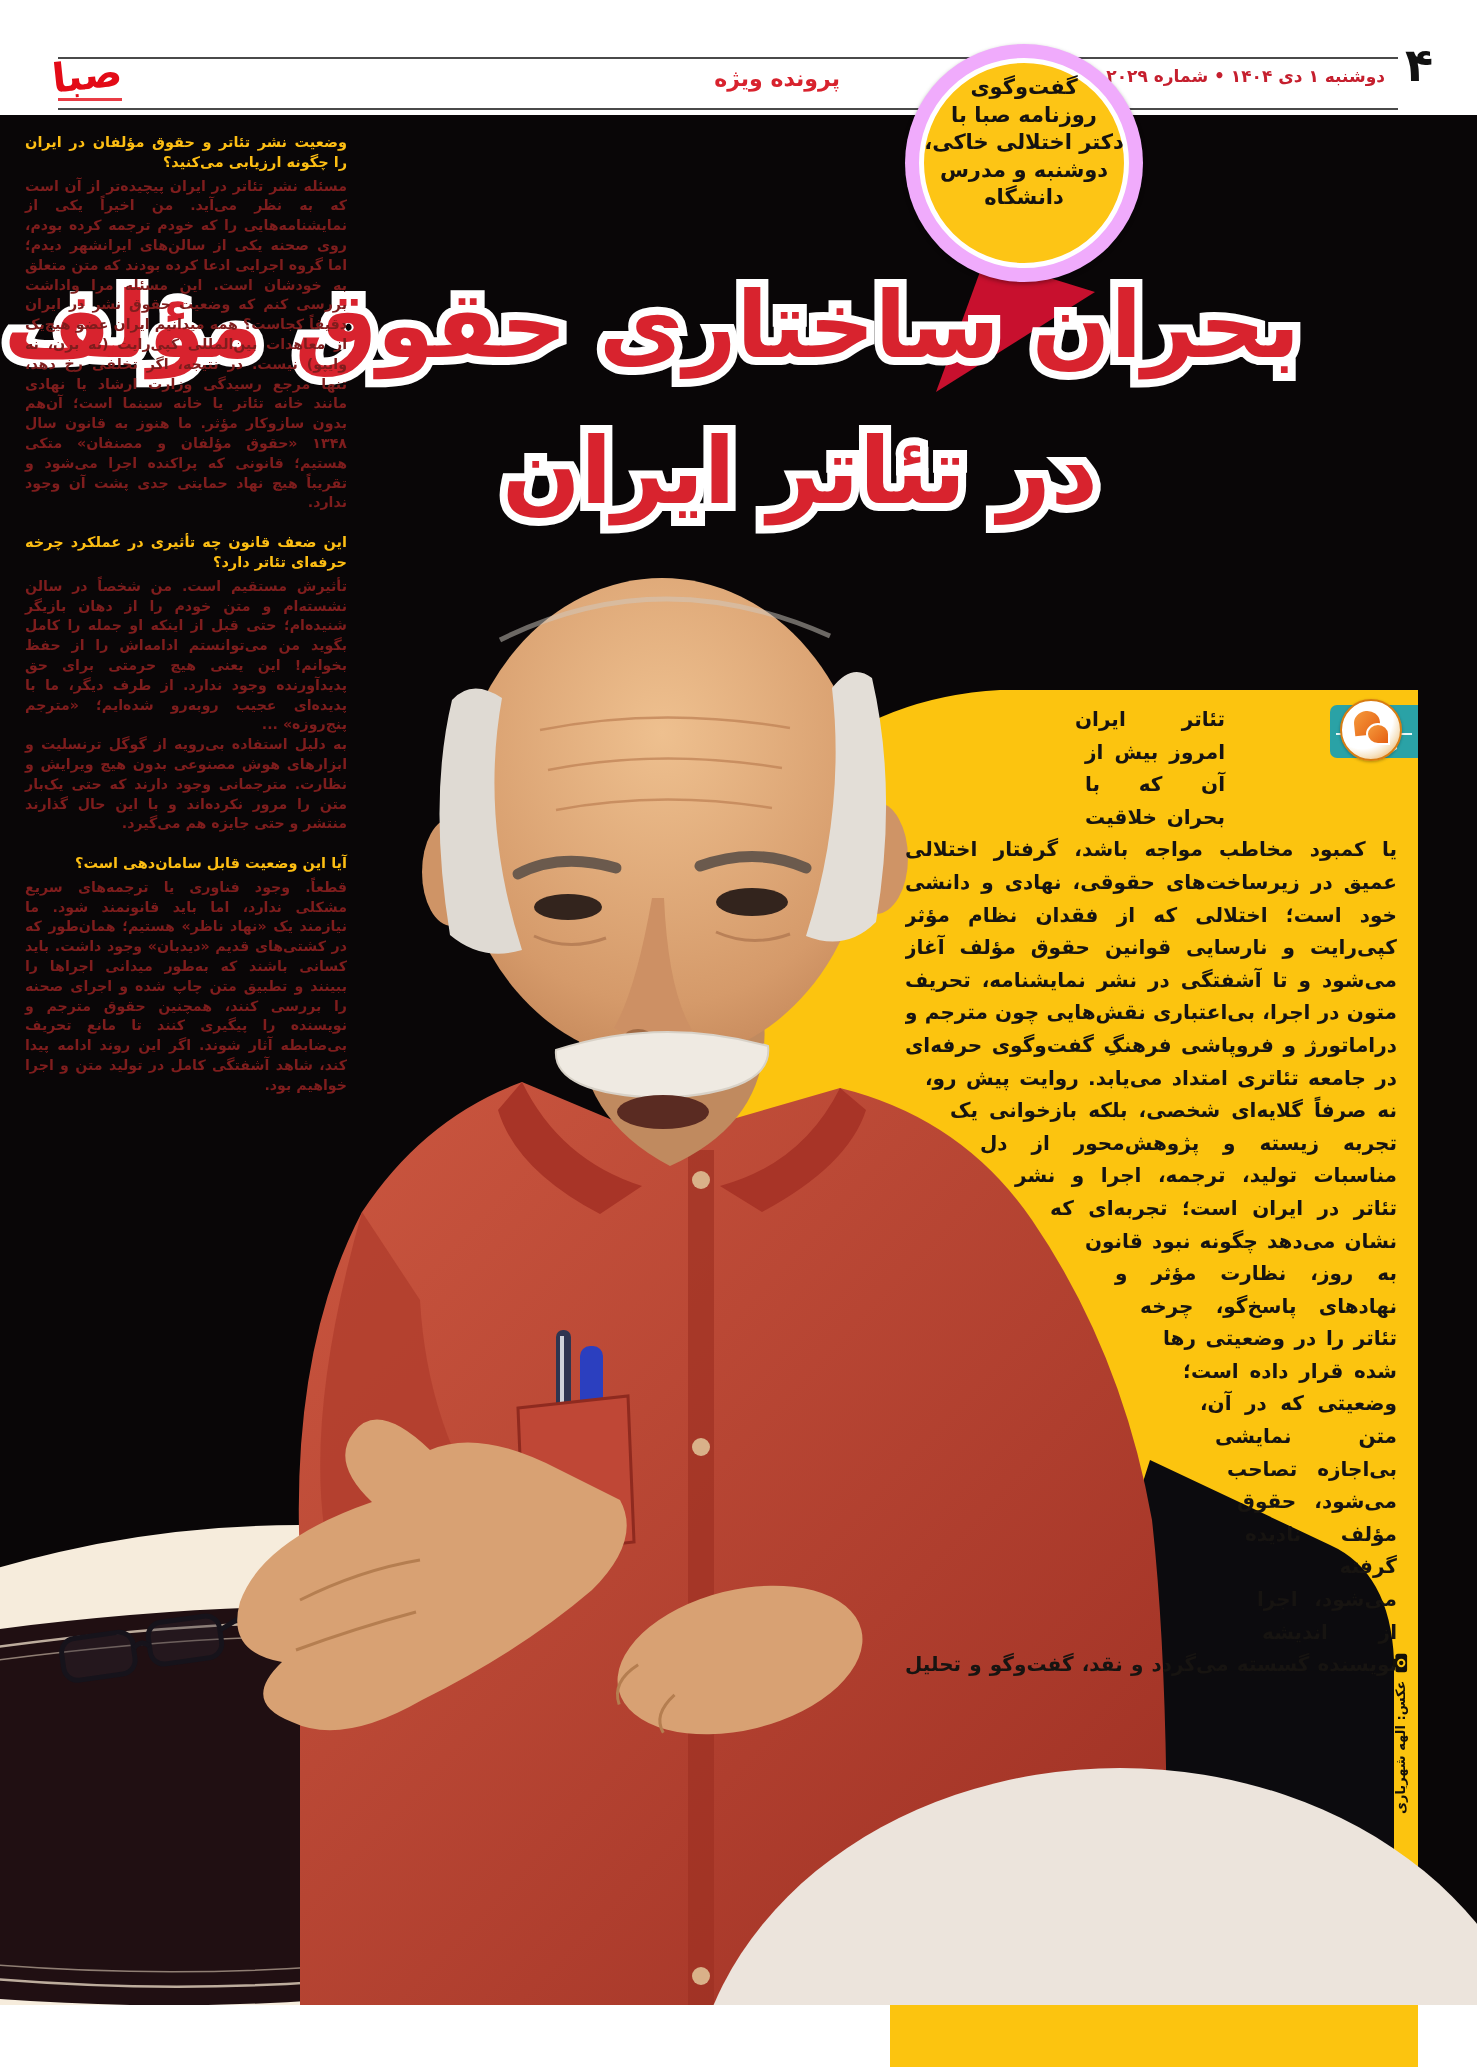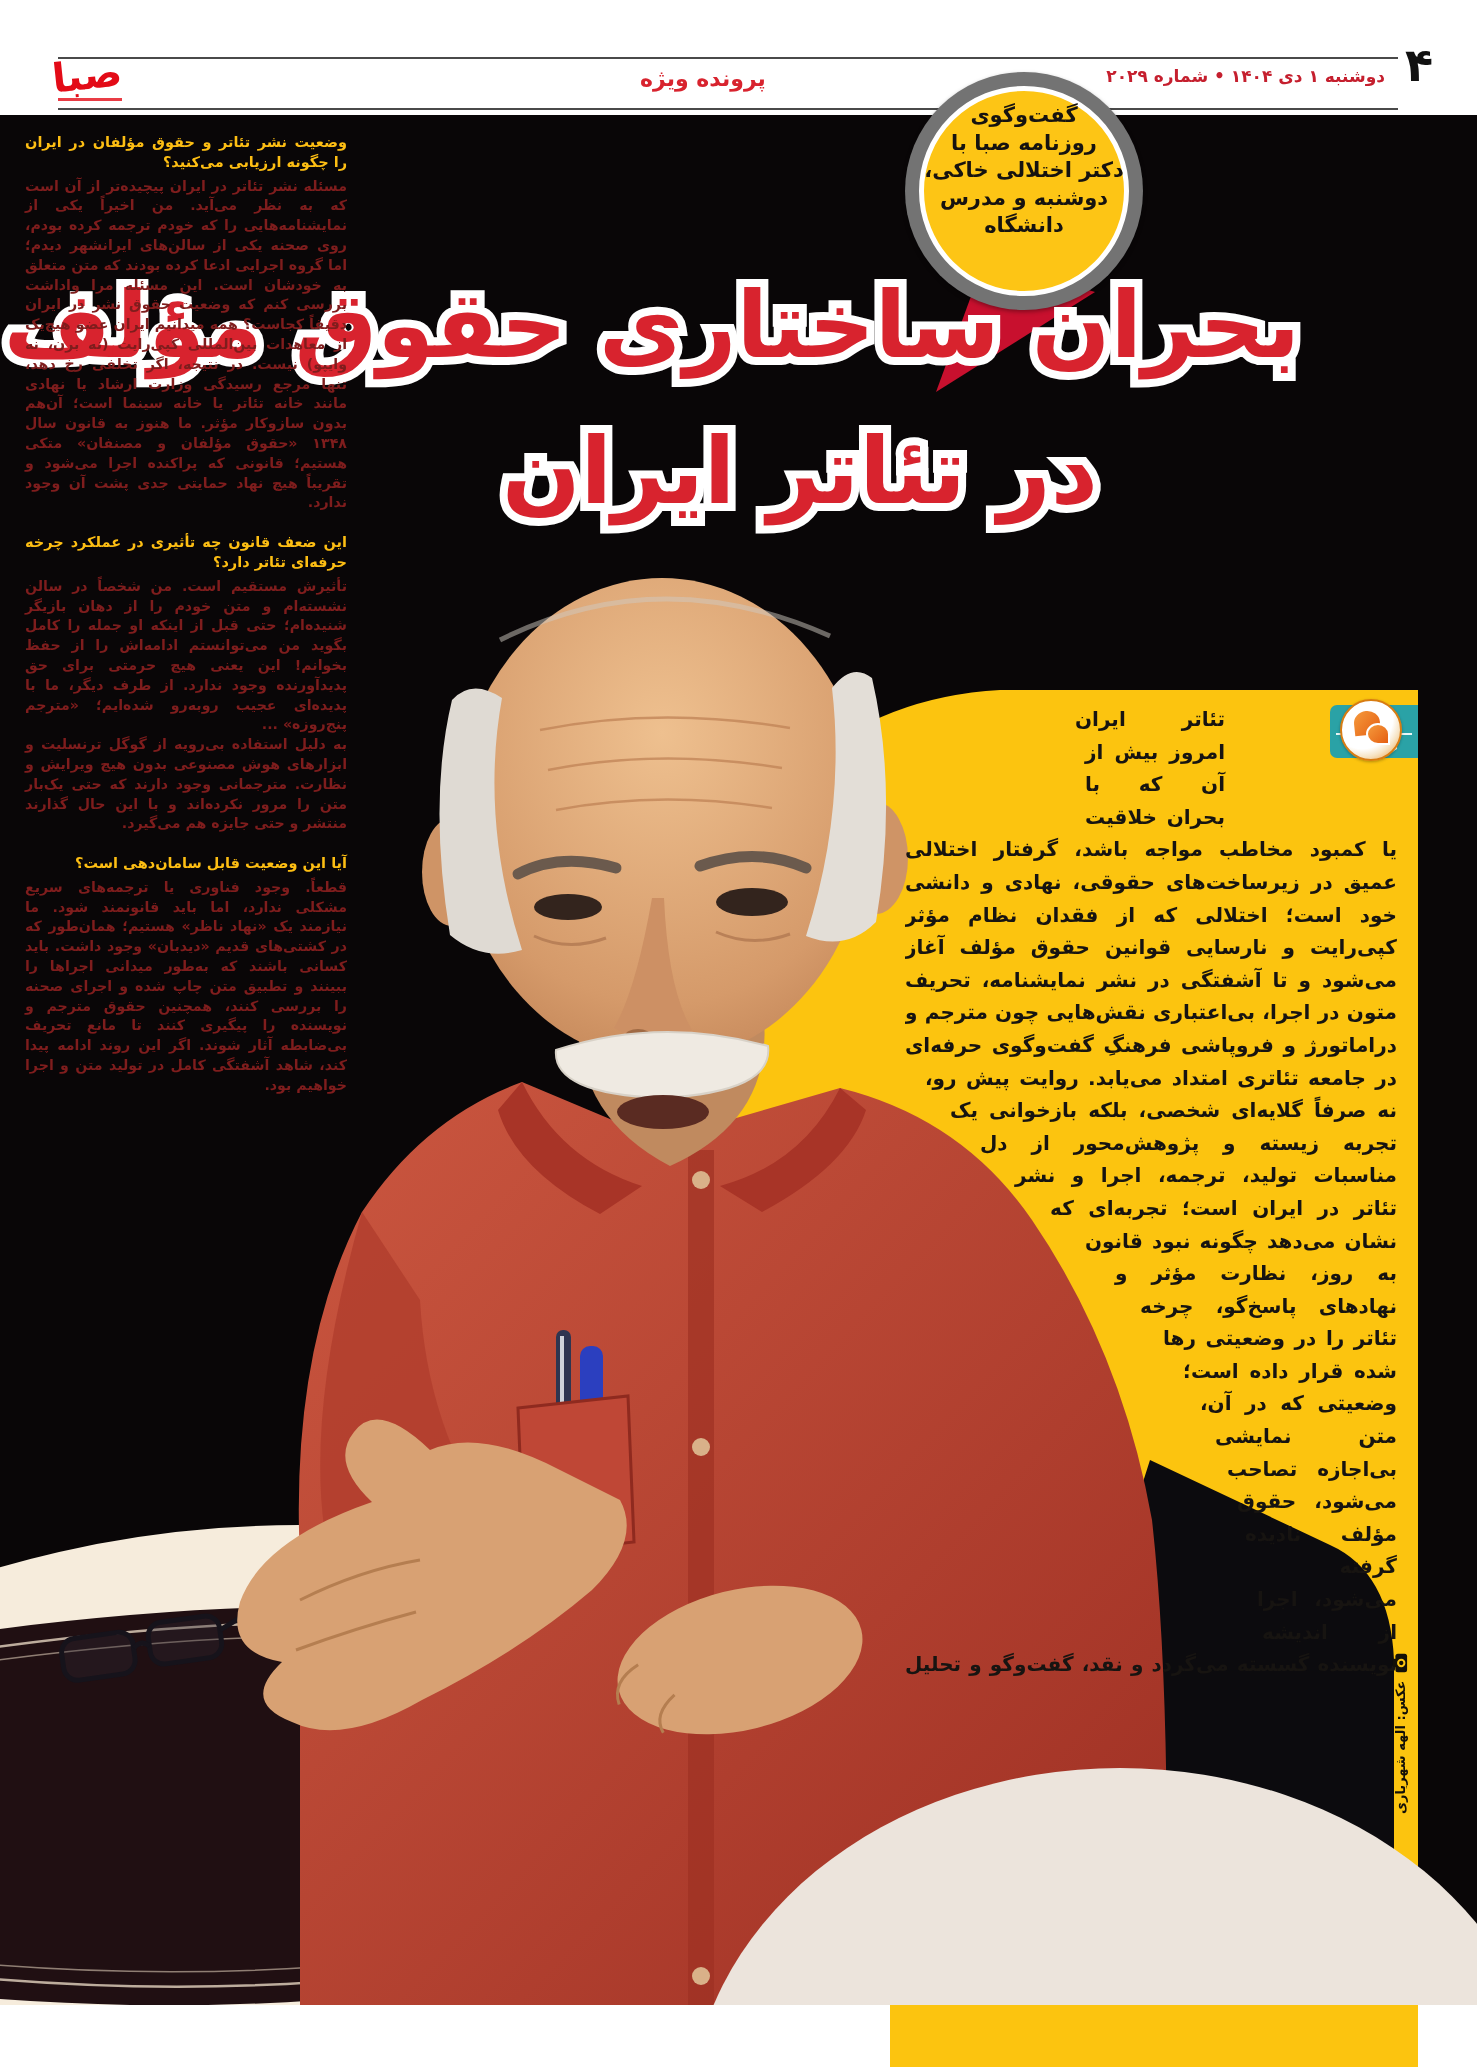--- a/index.html
+++ b/index.html
@@ -2,31 +2,31 @@
 <html lang="fa"><head>
 <meta charset="utf-8">
 <style>
   html,body{margin:0;padding:0;background:#e9e9e9;}
   .page{position:relative;width:1477px;height:2067px;background:#ffffff;overflow:hidden;
         font-family:"DejaVu Sans",sans-serif;}
   
   .rule{position:absolute;left:58px;width:1340px;height:2px;background:#4a4a4a;}
   .page-number{position:absolute;right:44px;top:38px;font-size:46px;font-weight:bold;color:#111;}
   .date-line{position:absolute;right:92px;top:66px;font-size:17px;font-weight:bold;color:#c51f2e;direction:rtl;}
-  .section-label{position:absolute;left:640px;top:66px;width:200px;text-align:left;
+  .section-label{position:absolute;left:640px;top:66px;width:200px;text-align:right;
                  font-size:22px;font-weight:bold;color:#d8232e;direction:rtl;}
   .logo{position:absolute;left:52px;top:52px;color:#e30b17;font-size:40px;font-weight:bold;
         transform:rotate(-6deg);letter-spacing:-2px;}
   .logo-sub{position:absolute;left:58px;top:98px;width:64px;height:3px;background:#e30b17;opacity:.8;}
   
   .stage{position:absolute;left:0;top:115px;width:1477px;height:1890px;background:#090607;}
   .art{position:absolute;left:0;top:0;width:1477px;height:2067px;}
   
-  .bubble-outer{position:absolute;left:905px;top:72px;width:238px;height:238px;border-radius:50%;
-                background:#737373;box-shadow:0 2px 4px rgba(0,0,0,.35);}
+  .bubble-outer{position:absolute;left:905px;top:44px;width:238px;height:238px;border-radius:50%;
+                background:#f0abfc;box-shadow:0 2px 4px rgba(0,0,0,.35);}
   .bubble-inner{position:absolute;left:14px;top:14px;width:200px;height:200px;border-radius:50%;
                 background:#fdc515;border:5px solid #ffffff;}
   .bubble-text{position:absolute;left:0;top:30px;width:100%;direction:rtl;text-align:center;
                font-weight:bold;color:#161310;font-size:21px;line-height:27.5px;}
   .bubble-tail{position:absolute;left:0;top:0;overflow:visible;}
   
   .headline-line{position:absolute;text-align:center;font-weight:bold;direction:rtl;white-space:nowrap;}
   .headline-line .outline,.headline-line .fillr{display:block;}
   .headline-line .outline{position:absolute;left:0;top:0;width:100%;color:#ffffff;
       -webkit-text-stroke:16px #ffffff;}

